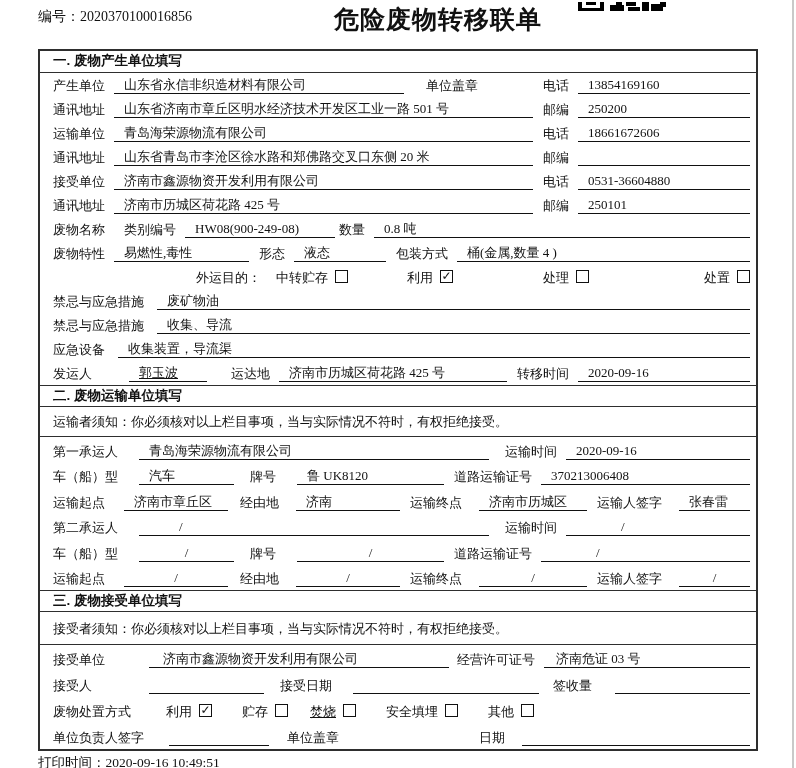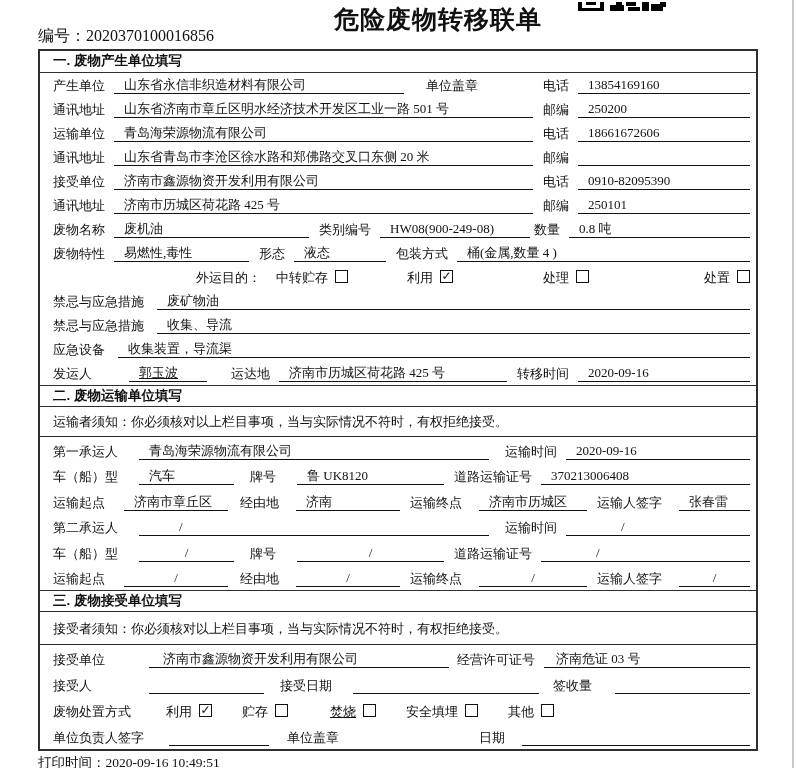--- a/index.html
+++ b/index.html
@@ -2,21 +2,21 @@
 <html><head>
 <meta charset="utf-8">
 <style>
   html,body{margin:0;padding:0;overflow:hidden;}
   body{
     width:796px;height:768px;background:#ffffff;position:relative;
     font-family:"Liberation Serif","DejaVu Serif",serif;
     color:#111;font-size:13px;
   }
   .hdr{position:relative;height:49px;}
-  .serial{position:absolute;left:38px;top:26px;font-size:16px;white-space:nowrap;}
+  .serial{position:absolute;left:38px;top:8px;font-size:14px;white-space:nowrap;}
   .title{
     position:absolute;left:0;right:0;top:3px;text-align:center;
     transform:translateX(40px);
     font-family:"Liberation Sans","DejaVu Sans",sans-serif;
     font-weight:700;font-size:25px;letter-spacing:1px;white-space:nowrap;
   }
   .qr{position:absolute;left:578px;top:0;}
   .tbl{margin:0 38px;border:2px solid #2e2e2e;background:#fff;}
   .sec-h{
     height:22px;line-height:20px;padding-left:13px;box-sizing:border-box;
@@ -99,31 +99,30 @@
       <div class="row">
         <span class="lbl">通讯地址</span>
         <span class="fld" style="flex: 1 1 auto;">山东省青岛市李沧区徐水路和郑佛路交叉口东侧 20 米</span>
         <span class="lbl" style="margin-left: 10px;">邮编</span>
         <span class="fld" style="width: 172px;"></span>
       </div>
       <div class="row">
         <span class="lbl">接受单位</span>
         <span class="fld" style="flex: 1 1 auto;">济南市鑫源物资开发利用有限公司</span>
         <span class="lbl" style="margin-left: 10px;">电话</span>
-        <span class="fld" style="width: 172px;">0910-82095390</span>
+        <span class="fld" style="width: 172px;">0531-36604880</span>
       </div>
       <div class="row">
         <span class="lbl">通讯地址</span>
         <span class="fld" style="flex: 1 1 auto;">济南市历城区荷花路 425 号</span>
         <span class="lbl" style="margin-left: 10px;">邮编</span>
         <span class="fld" style="width: 172px;">250101</span>
       </div>
       <div class="row">
         <span class="lbl">废物名称</span>
-        <span class="fld" style="width: 195px;">废机油</span>
         <span class="lbl" style="margin-left: 10px;">类别编号</span>
         <span class="fld" style="width: 150px;">HW08(900-249-08)</span>
         <span class="lbl" style="margin-left: 4px;">数量</span>
         <span class="fld" style="flex: 1 1 auto;">0.8 吨</span>
       </div>
       <div class="row">
         <span class="lbl">废物特性</span>
         <span class="fld" style="width: 135px;">易燃性,毒性</span>
         <span class="lbl" style="margin-left: 10px;">形态</span>
         <span class="fld" style="width: 92px;">液态</span>
@@ -242,21 +241,21 @@
       <div class="row">
         <span class="lbl">废物处置方式</span>
         <span class="cbi" style="margin-left: 26px;">
           <span class="cbt">利用</span>
           <span class="cb on">✓</span>
         </span>
         <span class="cbi" style="margin-left: 30px;">
           <span class="cbt">贮存</span>
           <span class="cb"></span>
         </span>
-        <span class="cbi" style="margin-left: 42px; text-decoration: underline;">
+        <span class="cbi" style="margin-left: 22px; text-decoration: underline;">
           <span class="cbt">焚烧</span>
           <span class="cb"></span>
         </span>
         <span class="cbi" style="margin-left: 30px;">
           <span class="cbt">安全填埋</span>
           <span class="cb"></span>
         </span>
         <span class="cbi" style="margin-left: 30px;">
           <span class="cbt">其他</span>
           <span class="cb"></span>

